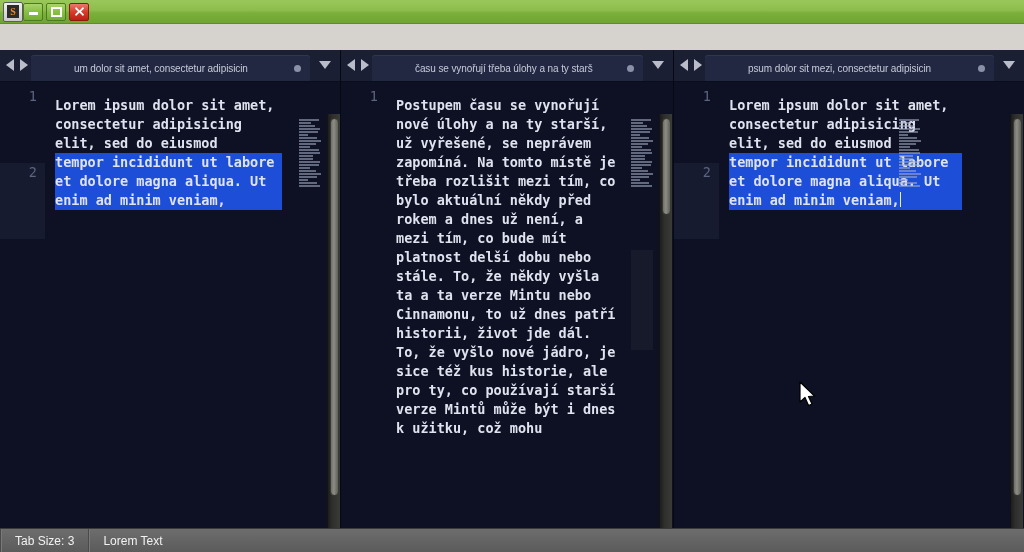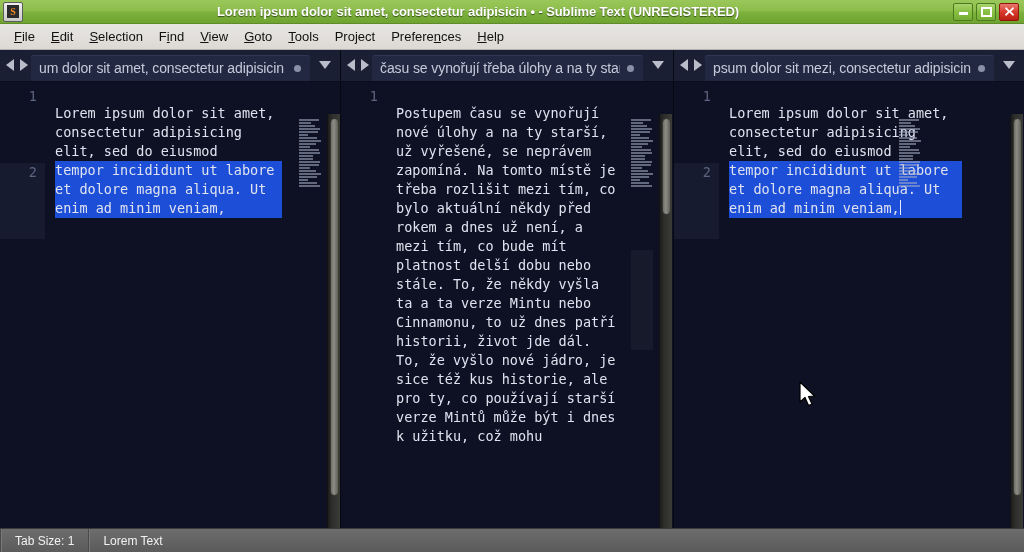--- a/index.html
+++ b/index.html
@@ -168,25 +168,26 @@
     border-top-left-radius: 3px;
     border-top-right-radius: 3px;
     box-shadow: inset 0 1px 0 #2e3654;
     flex: 1 1 auto;
     min-width: 0;
     overflow: hidden;
     cursor: pointer;
   }
   .tab-label {
     color: #c6cada;
-    font-size: 14px;
+    font-size: 10px;
     white-space: nowrap;
     overflow: hidden;
     flex: 1 1 auto;
     letter-spacing: -0.1px;
+    margin-left: 35px;
   }
   .tab-dirty {
     width: 7px; height: 7px;
     border-radius: 50%;
     background: #8a90a8;
     margin-left: 7px;
     margin-right: 3px;
     flex: none;
   }
   .tab-menu {
@@ -229,24 +230,25 @@
     text-align: right;
     padding-right: 8px;
     box-sizing: border-box;
   }
   .gutter .gblock.active { background: #161b30; }
   .gutter .gblock .spacer { height: 19px; }
 
   .code {
     flex: 1 1 auto;
     position: relative;
-    padding-top: 22px;
+    padding-top: 14px;
     padding-left: 10px;
     box-sizing: border-box;
     min-width: 0;
+    font-weight: bold;
   }
   .logical-line {
     font-family: "DejaVu Sans Mono", monospace;
     font-size: 13.5px;
     line-height: 19px;
     color: #dfe3ef;
     white-space: pre-wrap;
     word-break: normal;
     letter-spacing: 0px;
   }
@@ -337,52 +339,39 @@
 </style>
 </head>
 <body>
 
 <div id="app">
 
   <div class="titlebar">
     <div class="tb-icon">
       <div class="tb-icon-inner">S</div>
     </div>
-    <div class="tb-title">Lorem ipsum dolor sit amet, consectetur adipisicin • - Sublime Text (UNREGISTERED)</div>
     <div class="tb-buttons">
       <div class="tb-btn">
         <svg width="11" height="9" viewBox="0 0 11 9">
           <rect x="1" y="5" width="9" height="3" fill="#ffffff"></rect>
         </svg>
       </div>
       <div class="tb-btn">
         <svg width="11" height="10" viewBox="0 0 11 10">
           <rect x="1" y="1" width="9" height="8" fill="none" stroke="#ffffff" stroke-width="2"></rect>
         </svg>
       </div>
       <div class="tb-btn close">
         <svg width="11" height="11" viewBox="0 0 11 11">
           <path d="M2 1 L5.5 4.5 L9 1 L10 2.5 L7 5.5 L10 8.5 L9 10 L5.5 6.5 L2 10 L1 8.5 L4 5.5 L1 2.5 Z" fill="#ffffff"></path>
         </svg>
       </div>
     </div>
   </div>
 
-  <div class="menubar">
-    <div class="menu-item"><u>F</u>ile</div>
-    <div class="menu-item"><u>E</u>dit</div>
-    <div class="menu-item"><u>S</u>election</div>
-    <div class="menu-item">F<u>i</u>nd</div>
-    <div class="menu-item"><u>V</u>iew</div>
-    <div class="menu-item"><u>G</u>oto</div>
-    <div class="menu-item"><u>T</u>ools</div>
-    <div class="menu-item">Project</div>
-    <div class="menu-item">Prefere<u>n</u>ces</div>
-    <div class="menu-item"><u>H</u>elp</div>
-  </div>
 
   <div class="editor-area">
 
     <div class="pane p1">
       <div class="tabbar">
         <div class="tab-navs">
           <div class="nav-arrow left"></div>
           <div class="nav-arrow right"></div>
         </div>
         <div class="tab">
@@ -562,17 +551,17 @@
       </div>
     </div>
 
   </div>
 
   <svg class="mouse-ptr" viewBox="0 0 18 27">
     <path d="M1 1 L1 21 L6 16.5 L9.5 24.5 L13 23 L9.5 15.5 L15.5 15 Z" fill="#ffffff" stroke="#000000" stroke-width="1.2" stroke-linejoin="round"></path>
   </svg>
 
   <div class="statusbar">
-    <div class="sb-cell">Tab Size: 1</div>
+    <div class="sb-cell">Tab Size: 3</div>
     <div class="sb-cell">Lorem Text</div>
   </div>
 
 </div>
 
 </body></html>

